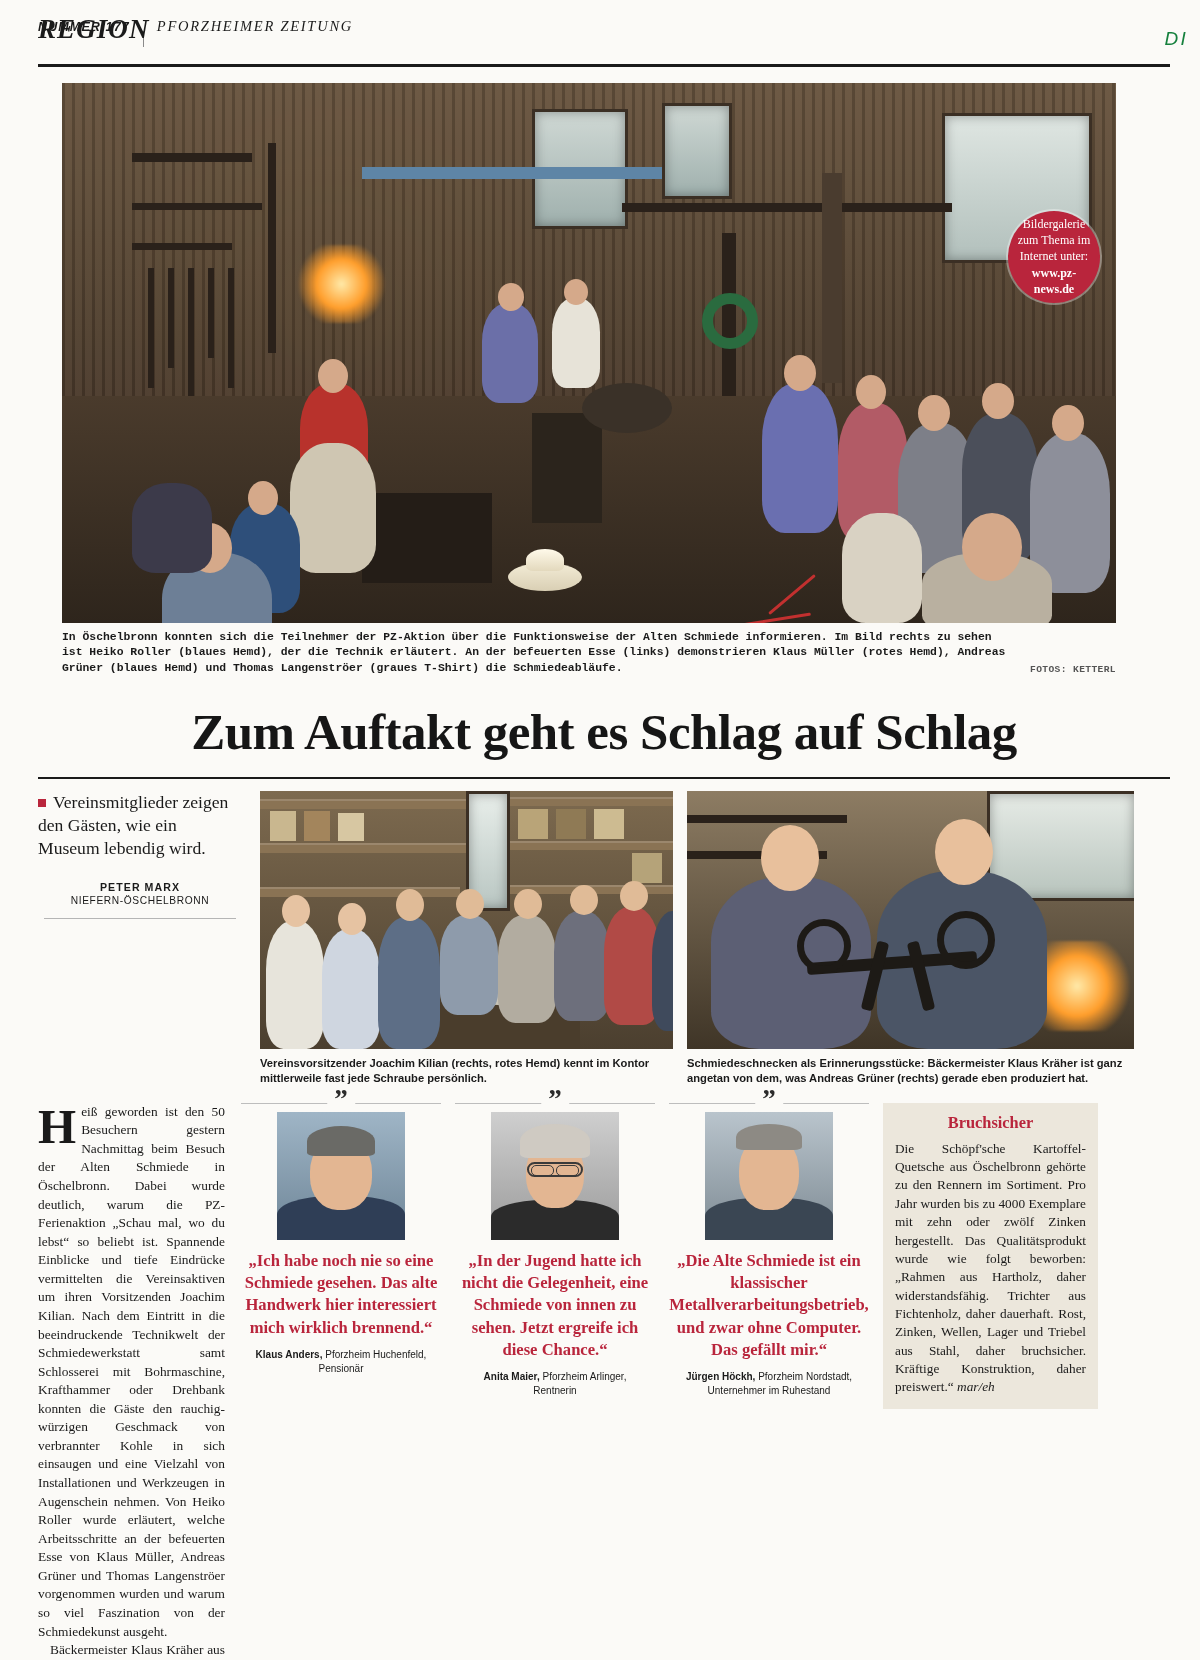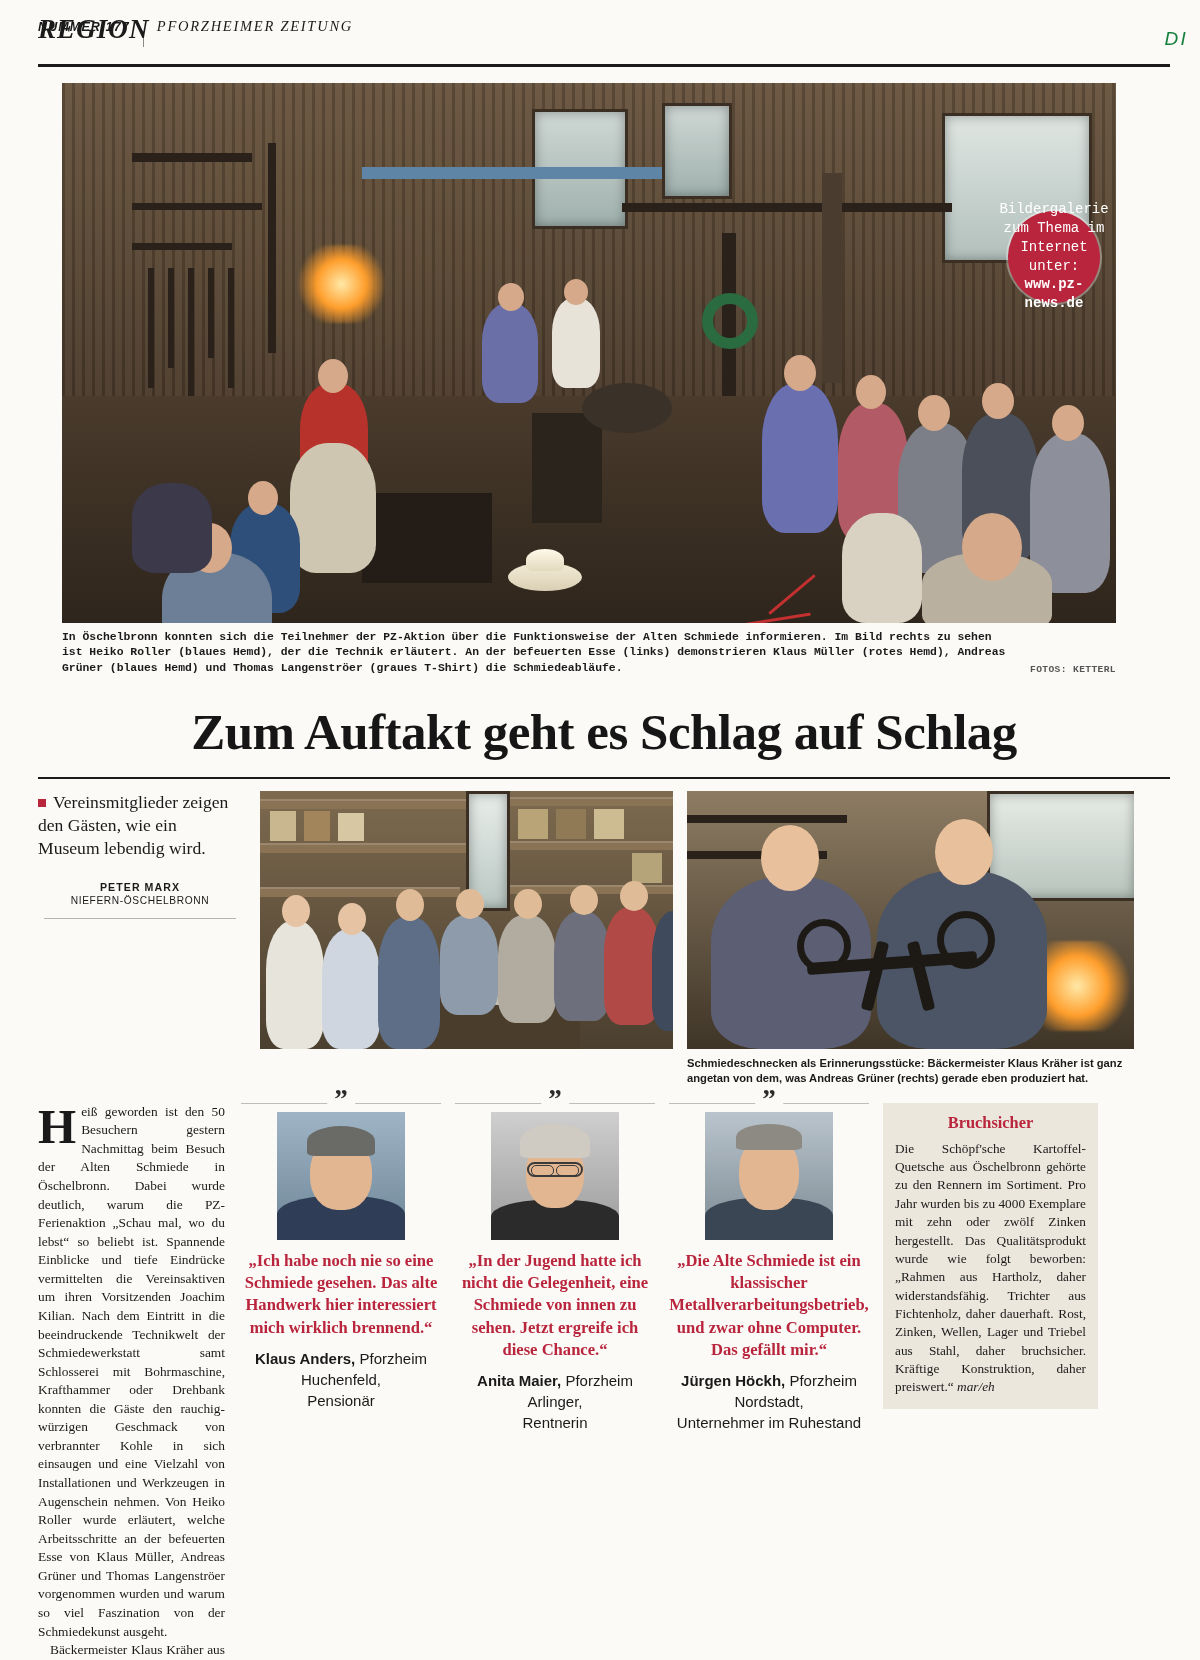--- a/index.html
+++ b/index.html
@@ -62,22 +62,22 @@
     font-weight:bold; font-size:9.6px; letter-spacing:.04em; color:#555;
   }
   .hero-caption p { margin:0; width:955px; }
 
   
   .badge {
     position:absolute; right:16px; top:128px;
     width:92px; height:92px; border-radius:50%;
     background:#b9253c; color:#fff;
     display:flex; align-items:center; justify-content:center; text-align:center;
-    font-family:Liberation Mono, monospace;
-    font-size:14px; line-height:1.35; padding:6px;
+    font-family:Liberation Serif, serif;
+    font-size:12px; line-height:1.35; padding:6px;
     box-shadow:0 0 0 2px rgba(255,255,255,.35);
   }
   .badge b { font-weight:bold; }
 
   
   .headline {
     text-align:center;
     font-family:"Liberation Serif", serif;
     font-weight:bold;
     font-size:51px;
@@ -159,21 +159,21 @@
   .q-portrait {
     width:128px; height:128px; margin:6px auto 10px auto; overflow:hidden;
     position:relative; background:#9a8d7d;
   }
   .q-text {
     font-family:"Liberation Serif", serif;
     font-size:16.6px; line-height:1.34; color:#b9253c; font-weight:bold;
     margin-bottom:9px;
   }
   .q-attr {
-    font-family:"Liberation Sans", sans-serif; font-size:15px; line-height:1.4;
+    font-family:"Liberation Sans", sans-serif; font-size:10px; line-height:1.4;
   }
   .q-attr b { font-weight:bold; }
 
   
   .infobox {
     background:#ece7dc; padding:10px 12px 12px 12px; width:215px;
   }
   .ib-title {
     text-align:center; color:#b9253c; font-weight:bold;
     font-family:"Liberation Serif", serif; font-size:16.4px; margin-bottom:7px;
@@ -403,20 +403,21 @@
           <div class="head" style="left:196px;top:98px;width:28px;height:30px;background:#e0bb97;"></div>
           <div class="person" style="left:238px;top:124px;width:58px;height:108px;background:#b2aca0;"></div>
           <div class="head" style="left:254px;top:98px;width:28px;height:30px;background:#e0bb97;"></div>
           <div class="person" style="left:294px;top:120px;width:56px;height:110px;background:#6d6f7c;"></div>
           <div class="head" style="left:310px;top:94px;width:28px;height:30px;background:#e0bb97;"></div>
           <div class="person" style="left:344px;top:116px;width:56px;height:118px;background:#b14a46;"></div>
           <div class="head" style="left:360px;top:90px;width:28px;height:30px;background:#e0bb97;"></div>
           <div class="person" style="left:392px;top:120px;width:46px;height:120px;background:#3f4a5c;"></div>
         </div>
       </div>
+      <div class="pm-cap">Vereinsvorsitzender Joachim Kilian (rechts, rotes Hemd) kennt im Kontor mittlerweile fast jede Schraube persönlich.</div>
     </div>
 
     <div class="col-mid-b">
       <div class="pm-img">
         <div class="ph">
           <div class="wsB"></div>
           <div class="hero-win" style="left:300px;top:0;width:150px;height:110px;background:linear-gradient(#e6ebe6,#b8c4bd);"></div>
           <div class="forge" style="left:330px;top:150px;width:120px;height:90px;"></div>
           <div class="tool" style="left:0;top:24px;width:160px;height:8px;"></div>
           <div class="tool" style="left:0;top:60px;width:140px;height:8px;"></div>

